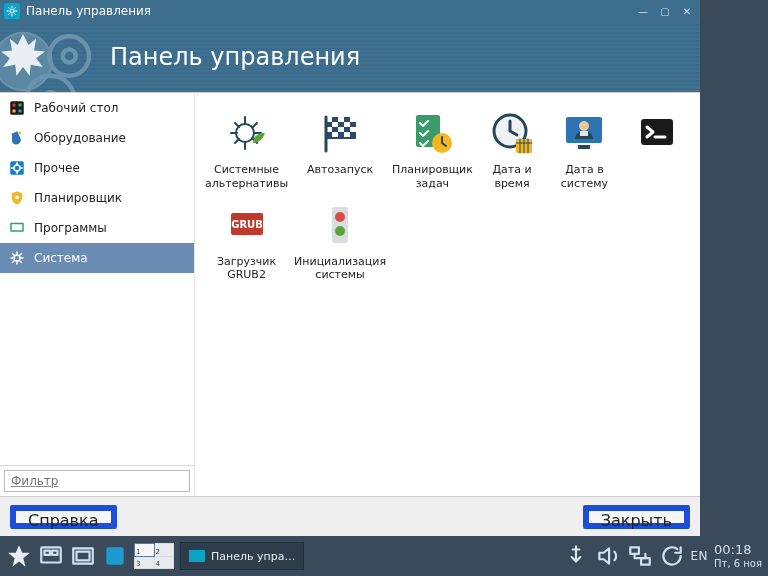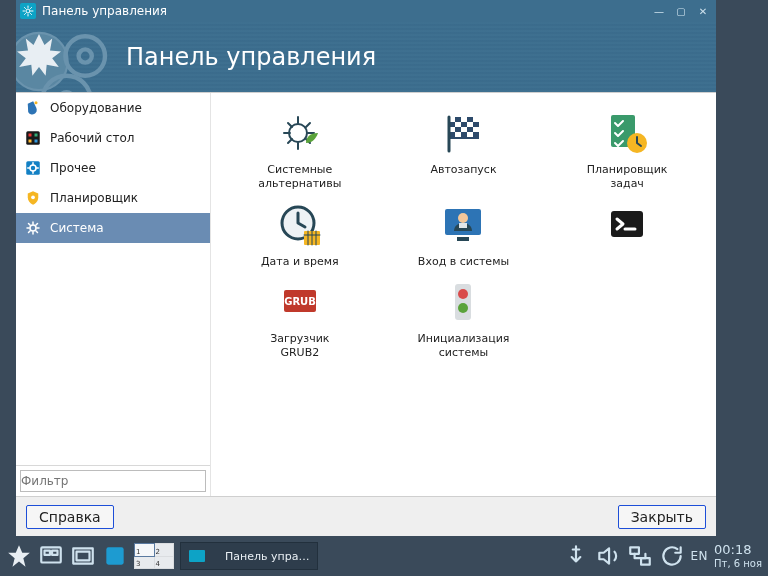--- a/index.html
+++ b/index.html
@@ -1,19 +1,19 @@
 <!DOCTYPE html>
 <html><head>
 <meta charset="utf-8">
 <style>
 * { box-sizing: border-box; margin: 0; padding: 0; font-family: "DejaVu Sans", Arial, sans-serif; }
 html, body { width: 768px; height: 576px; overflow: hidden; background: #3a4a5a; }
 
 
-.window { position: absolute; left: 16px; top: 0; width: 700px; height: 536px; background: #fdba74; display: flex; flex-direction: column; }
+.window { position: absolute; left: 0; top: 0; width: 700px; height: 536px; background: #fdba74; display: flex; flex-direction: column; }
 
 
 .titlebar { height: 22px; background: #3d6e8e; display: flex; align-items: center; color: #ffffff; font-size: 12px; padding: 0 4px; }
 .titlebar .app-icon { width: 16px; height: 16px; background: #0da3c6; border-radius: 2px; display: flex; align-items: center; justify-content: center; margin-right: 6px; }
 .titlebar .app-icon svg { width: 12px; height: 12px; }
 .titlebar .spacer { flex: 1; }
 .titlebar .win-btn { width: 18px; height: 14px; margin-left: 4px; color: #cfe2ee; cursor: pointer; display: flex; align-items: center; justify-content: center; font-size: 10px; }
 
 
 .banner { height: 70px; background: #3d6e8e; position: relative; overflow: hidden; display: flex; align-items: center; padding-left: 110px; }
@@ -24,41 +24,41 @@
 
 .body { flex: 1; display: flex; background: #ffffff; border-top: 1px solid #cfcfcf; }
 
 
 .sidebar { width: 195px; background: #ffffff; display: flex; flex-direction: column; border-right: 1px solid #e4e4e4; }
 .side-list { flex: 1; overflow: auto; }
 .side-item { height: 30px; display: flex; align-items: center; padding-left: 8px; font-size: 12px; color: #222; cursor: pointer; gap: 8px; }
 .side-item.selected { background: #6a8cb3; color: #ffffff; }
 .side-item .icon { width: 18px; height: 18px; display: flex; align-items: center; justify-content: center; }
 .filter-box { padding: 4px; border-top: 1px solid #d8d8d8; }
-.filter-box input { width: 100%; height: 22px; border: 1px solid #bcbcbc; padding: 0 0; font-size: 12px; color: #888; background: #fff; }
+.filter-box input { width: 100%; height: 22px; border: 1px solid #bcbcbc; padding: 0 6px; font-size: 12px; color: #888; background: #fff; text-decoration: underline; }
 
 
 .main { flex: 1; padding: 16px 10px; overflow: auto; }
-.grid { display: grid; grid-template-columns: repeat(3, 1fr); gap: 10px 6px; }
+.grid { display: grid; grid-template-columns: repeat(6, 1fr); gap: 10px 6px; }
 .tile { display: flex; flex-direction: column; align-items: center; text-align: center; cursor: pointer; font-size: 11px; color: #222; }
 .tile .tile-icon { width: 48px; height: 48px; display: flex; align-items: flex-end; justify-content: center; margin-bottom: 6px; }
 .tile .label { line-height: 1.25; max-width: 100px; }
 
 
 .bottombar { height: 40px; background: #efefef; border-top: 1px solid #cfcfcf; display: flex; align-items: center; padding: 0 10px; }
-.btn { height: 24px; padding: 0 12px; font-size: 14px; background: #f6f6f6; border: 1px solid #1d4ed8; border-radius: 2px; cursor: pointer; color: #222; }
+.btn { height: 24px; padding: 0 12px; font-size: 16px; background: #f6f6f6; border: 6px solid #1d4ed8; border-radius: 2px; cursor: pointer; color: #222; }
 .bottombar .spacer { flex: 1; }
 
 
 .taskbar { position: absolute; left: 0; bottom: 0; width: 768px; height: 40px; background: #3a4a5a; display: flex; align-items: center; color: #cfe2ee; font-size: 11px; padding: 0 6px; gap: 6px; }
 .tb-icon { width: 26px; height: 26px; display: flex; align-items: center; justify-content: center; cursor: pointer; }
 .pager { width: 40px; height: 26px; background: #dadde0; display: grid; grid-template-columns: 1fr 1fr; grid-template-rows: 1fr 1fr; gap: 1px; padding: 1px; font-size: 7px; color: #333; }
 .pager div { background: #e8ebee; display: flex; align-items: flex-end; justify-content: flex-start; padding: 0 1px; }
 .pager .active { background: #f5f7f9; outline: 1px solid #5a7aa0; }
-.task-btn { height: 28px; background: #2e3d4c; border: 1px solid #22303d; display: flex; align-items: center; padding: 0 8px; gap: 20px; cursor: pointer; font-size: 11px; color: #e8eef3; max-width: 150px; }
+.task-btn { height: 28px; background: #2e3d4c; border: 1px solid #22303d; display: flex; align-items: center; padding: 0 8px; gap: 6px; cursor: pointer; font-size: 11px; color: #e8eef3; max-width: 150px; }
 .task-btn .mini { width: 16px; height: 12px; background: #0da3c6; border-radius: 1px; }
 .taskbar .spacer { flex: 1; }
 .clock { text-align: left; line-height: 1.15; }
 .clock .t { font-size: 13px; }
 .clock .d { font-size: 10px; }
 .lang { font-size: 12px; letter-spacing: .5px; }
 
 
 svg { stroke: currentColor; fill: none; stroke-width: 2; stroke-linecap: round; stroke-linejoin: round; }
 </style>
@@ -98,56 +98,65 @@
     <div class="banner-title">Панель управления</div>
   </div>
 
   <div class="body">
 
     <div class="sidebar">
       <div class="side-list" id="side-list">
           <div class="side-item">
             <span class="icon">
               <svg viewBox="0 0 24 24">
-                <path d="M8 4h8v10a6 6 0 0 1-12 0" fill="#2d74b5" stroke="none" transform="rotate(-25 12 12)"></path>
-                <circle cx="16" cy="5" r="2" fill="#f5b623" stroke="none"></circle>
-              </svg>
-            </span>
-            <span>Оборудование</span>
-          </div>
-          <div class="side-item">
-            <span class="icon">
-              <svg viewBox="0 0 24 24">
                 <rect x="3" y="3" width="18" height="18" rx="2" fill="#1a1a1a" stroke="none"></rect>
                 <rect x="6" y="6" width="4" height="4" fill="#e33" stroke="none"></rect>
                 <rect x="14" y="6" width="4" height="4" fill="#3a7" stroke="none"></rect>
                 <rect x="6" y="14" width="4" height="4" fill="#fb3" stroke="none"></rect>
                 <rect x="14" y="14" width="4" height="4" fill="#39d" stroke="none"></rect>
               </svg>
             </span>
             <span>Рабочий стол</span>
           </div>
           <div class="side-item">
             <span class="icon">
               <svg viewBox="0 0 24 24">
+                <path d="M8 4h8v10a6 6 0 0 1-12 0" fill="#2d74b5" stroke="none" transform="rotate(-25 12 12)"></path>
+                <circle cx="16" cy="5" r="2" fill="#f5b623" stroke="none"></circle>
+              </svg>
+            </span>
+            <span>Оборудование</span>
+          </div>
+          <div class="side-item">
+            <span class="icon">
+              <svg viewBox="0 0 24 24">
                 <rect x="3" y="3" width="18" height="18" rx="2" fill="#1280c4" stroke="none"></rect>
                 <circle cx="12" cy="12" r="4" fill="none" stroke="#fff"></circle>
                 <path d="M12 5v3M12 16v3M5 12h3M16 12h3" stroke="#fff"></path>
               </svg>
             </span>
             <span>Прочее</span>
           </div>
           <div class="side-item">
             <span class="icon">
               <svg viewBox="0 0 24 24">
                 <path d="M12 3l7 3v5c0 5-3 8-7 10-4-2-7-5-7-10V6l7-3z" fill="#f5b623" stroke="none"></path>
                 <circle cx="12" cy="11" r="2.5" fill="#fff" stroke="none"></circle>
               </svg>
             </span>
             <span>Планировщик</span>
+          </div>
+          <div class="side-item">
+            <span class="icon">
+              <svg viewBox="0 0 24 24">
+                <rect x="3" y="5" width="18" height="12" rx="1" fill="#2aa36b" stroke="none"></rect>
+                <rect x="5" y="7" width="14" height="8" fill="#fff" stroke="none"></rect>
+              </svg>
+            </span>
+            <span>Программы</span>
           </div>
           <div class="side-item selected">
             <span class="icon">
               <svg viewBox="0 0 24 24">
                 <circle cx="12" cy="12" r="4" stroke="#fff"></circle>
                 <path d="M12 4v3M12 17v3M4 12h3M17 12h3M6 6l2 2M16 16l2 2M6 18l2-2M16 8l2-2" stroke="#fff"></path>
               </svg>
             </span>
             <span>Система</span>
           </div>
@@ -222,21 +231,21 @@
           <div class="tile">
             <div class="tile-icon">
               <svg viewBox="0 0 48 48">
                 <rect x="6" y="8" width="36" height="26" rx="2" fill="#2d74b5" stroke="none"></rect>
                 <rect x="18" y="36" width="12" height="4" fill="#274756" stroke="none"></rect>
                 <circle cx="24" cy="17" r="5" fill="#f3c79a" stroke="none"></circle>
                 <path d="M15 30c0-5 4-8 9-8s9 3 9 8" fill="#274756" stroke="none"></path>
                 <rect x="20" y="22" width="8" height="5" fill="#e0e6ea" stroke="none"></rect>
               </svg>
             </div>
-            <div class="label">Вход в системы</div>
+            <div class="label">Дата в систему</div>
           </div>
           <div class="tile">
             <div class="tile-icon">
               <svg viewBox="0 0 48 48">
                 <rect x="8" y="10" width="32" height="26" rx="3" fill="#1a1a1a" stroke="none"></rect>
                 <path d="M14 18l6 5-6 5M22 28h10" stroke="#fff" stroke-width="3"></path>
               </svg>
             </div>
           </div>
           <div class="tile">

